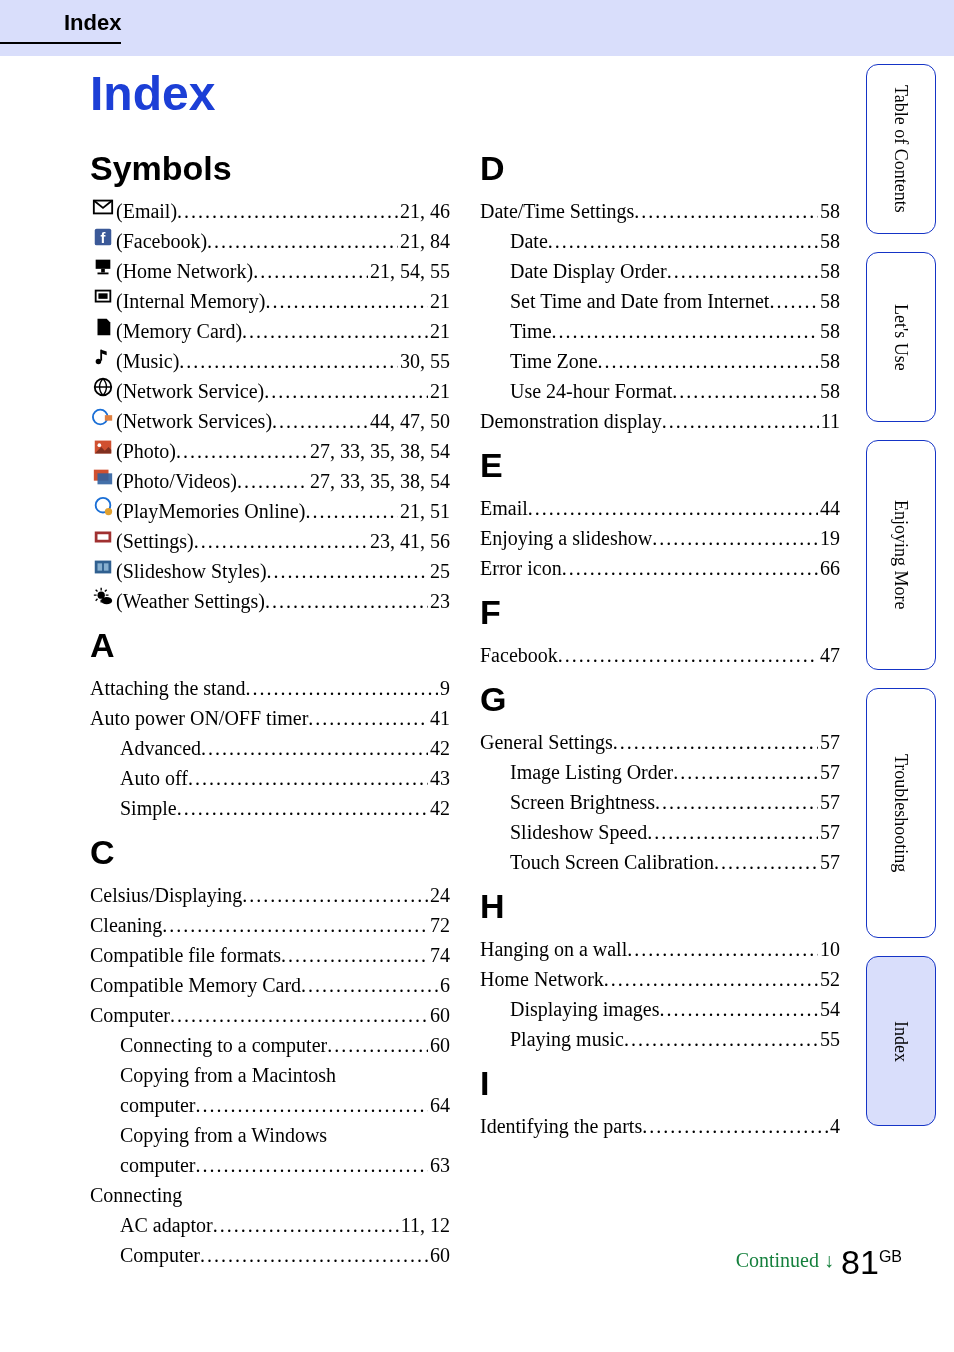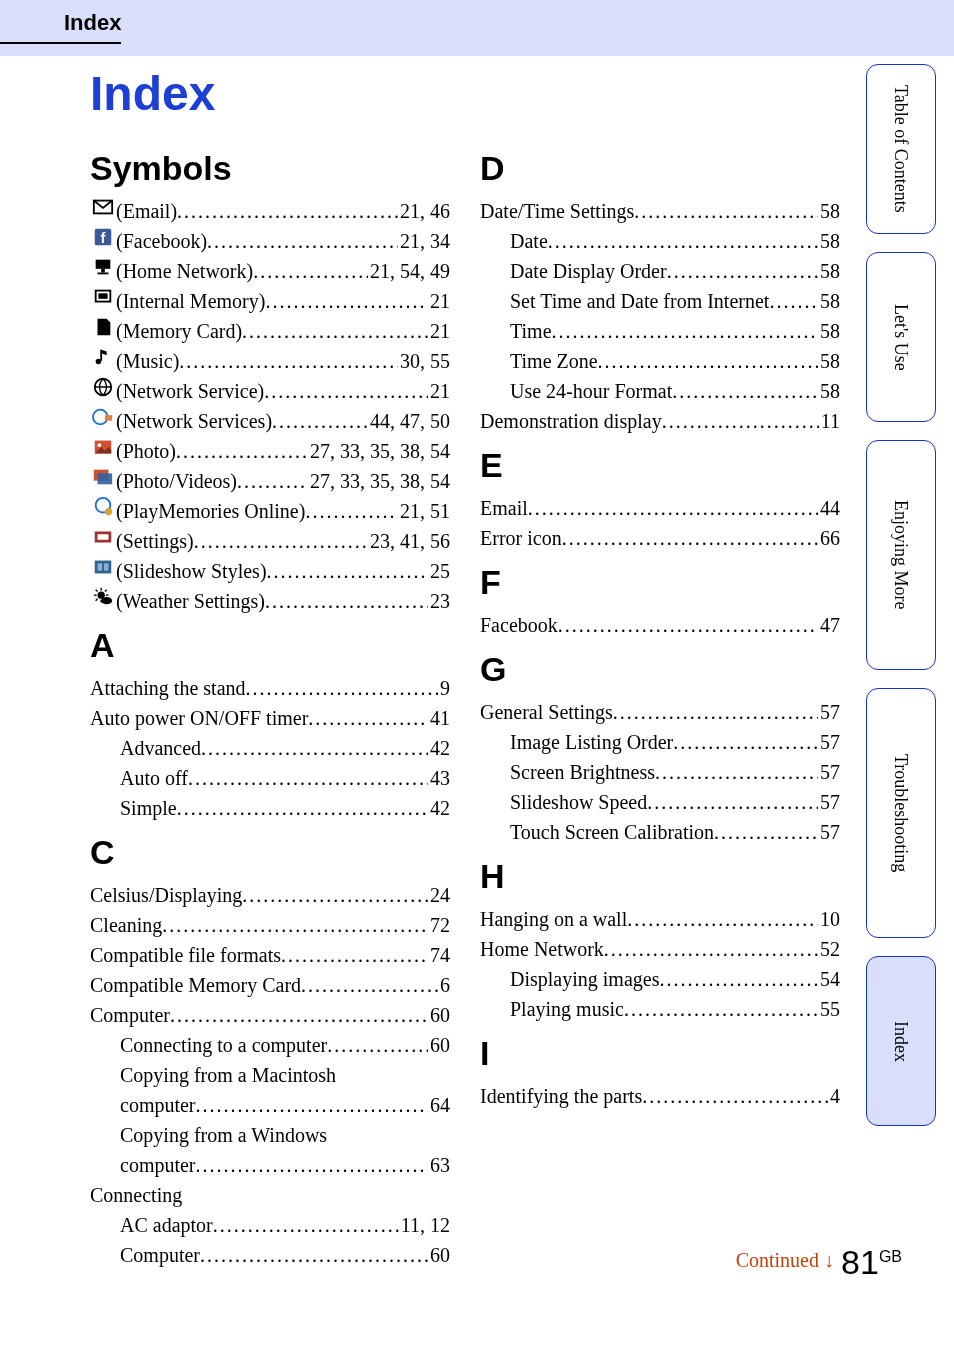--- a/index.html
+++ b/index.html
@@ -12,21 +12,21 @@
   .col { width: 360px; }
   .col + .col { margin-left: 30px; }
   h2.section { font-family: Arial, Helvetica, sans-serif; font-weight: bold; font-size: 34px; margin: 10px 0 8px 0; }
   .entry { display: flex; align-items: baseline; font-size: 20px; line-height: 30px; white-space: nowrap; }
   .entry.sub { padding-left: 30px; }
   .entry .icon { width: 26px; flex: 0 0 26px; display: inline-flex; align-items: center; justify-content: center; }
   .entry .label { flex: 0 0 auto; text-align: right; }
   .entry .leaders { flex: 1 1 auto; overflow: hidden; color: #000; letter-spacing: 2px; }
   .entry .leaders::before { content: "........................................................................................................"; }
   .entry .pages { flex: 0 0 auto; padding-left: 2px; }
-  .continued { position: absolute; right: 120px; bottom: 80px; color: #c2410c; font-size: 20px; }
+  .continued { position: absolute; right: 120px; bottom: 80px; color: #15803d; font-size: 20px; }
   .pageno { position: absolute; right: 52px; bottom: 70px; font-family: Arial, Helvetica, sans-serif; font-size: 34px; margin-top: 32px; }
   .pageno .gb { font-size: 16px; vertical-align: super; }
   
   svg.ic { width: 22px; height: 22px; vertical-align: -3px; }
   
   .tabs { position: absolute; right: 18px; top: 64px; width: 70px; display: flex; flex-direction: column; gap: 18px; }
   .tab { border: 1.5px solid #1534c6; border-radius: 12px; color: #000; background: #fff; height: auto; display: flex; align-items: center; justify-content: center; font-family: "Times New Roman", serif; }
   .tab.active { background: #d9defb; }
   .tab .vt { writing-mode: vertical-rl; text-orientation: mixed; font-size: 18px; padding: 18px 4px; text-align: center; line-height: 22px; }
   .tab.h1 { height: 170px; }
@@ -65,34 +65,34 @@
 
     <div class="entry">
       <span class="icon">
             <svg class="ic" viewBox="0 0 24 24">
               <rect x="3" y="3" width="18" height="18" rx="2" fill="#3b5998"></rect>
               <text x="12" y="19" text-anchor="middle" font-family="Arial" font-weight="bold" font-size="16" fill="#fff">f</text>
             </svg>
           </span>
       <span class="label">(Facebook)</span>
       <span class="leaders"></span>
-      <span class="pages">21, 34</span>
+      <span class="pages">21, 84</span>
     </div>
 
     <div class="entry">
       <span class="icon">
             <svg class="ic" viewBox="0 0 24 24">
               <rect x="4" y="4" width="16" height="10" fill="#000"></rect>
               <rect x="10" y="14" width="4" height="4" fill="#000"></rect>
               <rect x="6" y="18" width="12" height="2" fill="#000"></rect>
             </svg>
           </span>
       <span class="label">(Home Network)</span>
       <span class="leaders"></span>
-      <span class="pages">21, 54, 49</span>
+      <span class="pages">21, 54, 55</span>
     </div>
 
     <div class="entry">
       <span class="icon">
             <svg class="ic" viewBox="0 0 24 24">
               <rect x="4" y="5" width="16" height="12" fill="none" stroke="#000" stroke-width="2"></rect>
               <rect x="7" y="8" width="10" height="6" fill="#000"></rect>
             </svg>
           </span>
       <span class="label">(Internal Memory)</span>
@@ -353,20 +353,25 @@
           <span class="label">Demonstration display</span>
           <span class="leaders"></span>
           <span class="pages">11</span>
         </div>
 
     <h2 class="section">E</h2>
     <div class="entry">
           <span class="label">Email</span>
           <span class="leaders"></span>
           <span class="pages">44</span>
+        </div>
+    <div class="entry">
+          <span class="label">Enjoying a slideshow</span>
+          <span class="leaders"></span>
+          <span class="pages">19</span>
         </div>
     <div class="entry">
           <span class="label">Error icon</span>
           <span class="leaders"></span>
           <span class="pages">66</span>
         </div>
 
     <h2 class="section">F</h2>
     <div class="entry">
           <span class="label">Facebook</span>

